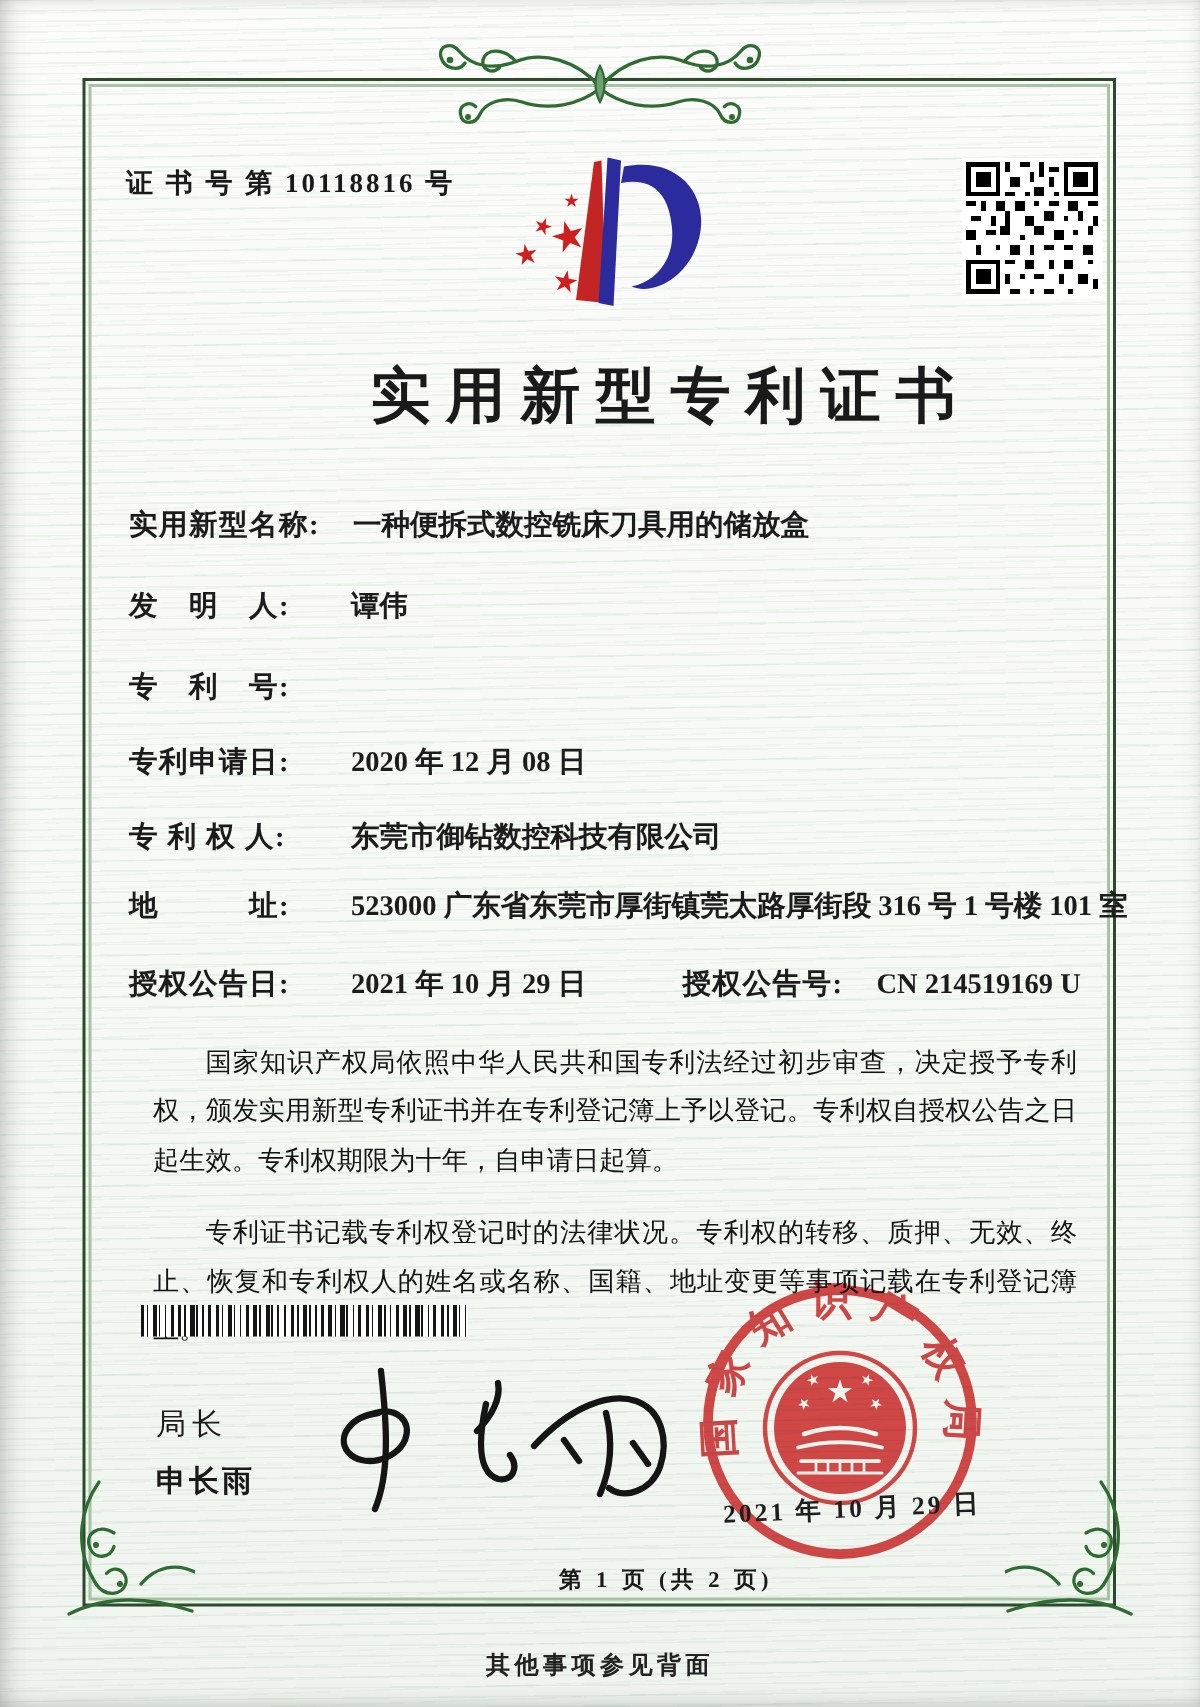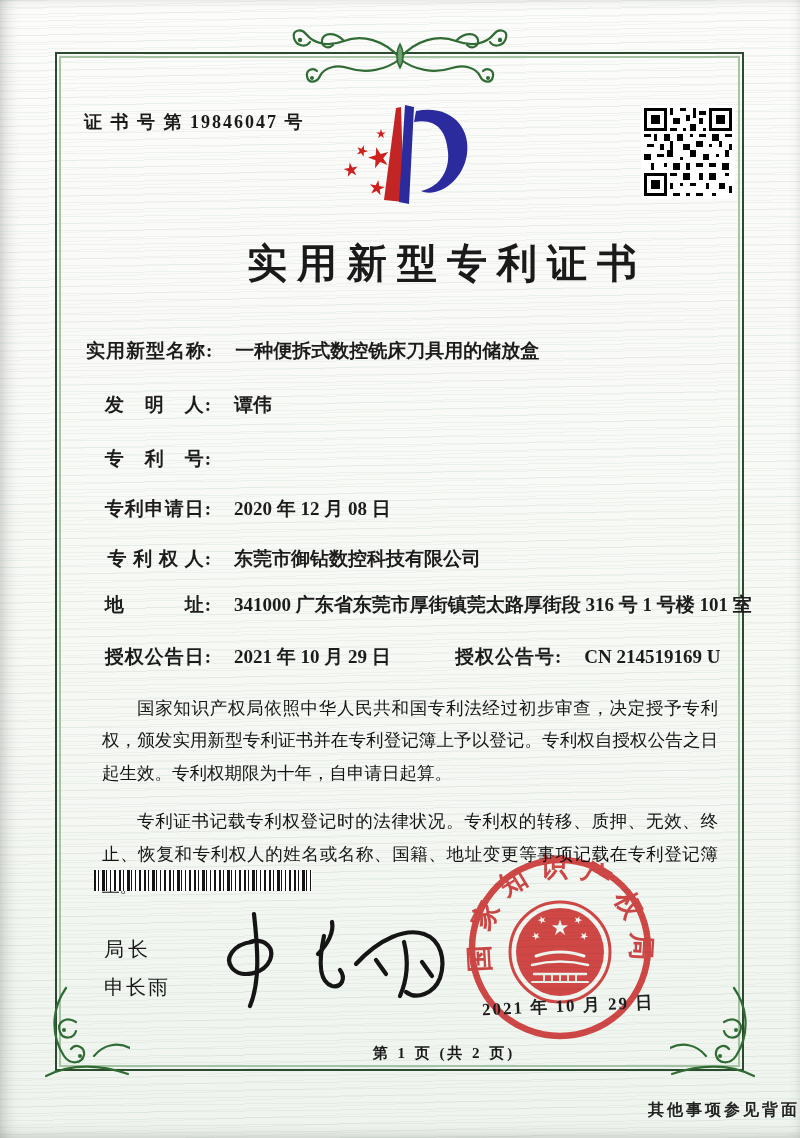--- a/index.html
+++ b/index.html
@@ -22,33 +22,33 @@
   }
   .frame { position:absolute; left:55px; top:52px; width:689px; height:1019px;
            border:2.5px solid #2c4b2e; }
   .frame-inner { position:absolute; inset:2px; border:2px solid #a6c4a4; }
   .abs { position:absolute; }
   .cert-no { left:84px; top:110px; font-size:18px; font-weight:600; letter-spacing:2px; }
   .title { left:0; top:236px; width:100%; text-align:center; font-size:40px;
            font-weight:700; letter-spacing:10px;margin-left:47px; }
   .frow { position:absolute; left:86px; display:flex; font-size:19px; font-weight:600;
           color:#1c1c1c; line-height:1.35; }
-  .frow .lbl { min-width:126px; flex:none; letter-spacing:1px; white-space:nowrap;text-align:right; }
+  .frow .lbl { min-width:126px; flex:none; letter-spacing:1px; white-space:nowrap; }
   .frow .val { margin-left:22px; }
   .frow .val.addr { max-width:538px; }
   .paras { left:86px; top:676px; width:648px; font-size:17.5px; line-height:1.85;
            text-align:justify; color:#141414; font-weight:500; }
   .paras p { margin:16px; text-indent:2em; }
   .signer-role { left:104px; top:936px; font-size:20px; font-weight:400; letter-spacing:4px; }
-  .signer-name { left:104px; top:974px; font-size:20px; font-weight:400; letter-spacing:2px; }
+  .signer-name { left:104px; top:974px; font-size:20px; font-weight:700; letter-spacing:2px; }
   .seal-date { left:482px; top:994px; width:190px; font-size:17px; font-weight:700;
                letter-spacing:2px; color:#1e1e1e; transform:rotate(-2.5deg); }
   .page-num { left:0; top:1044px; width:100%; text-align:center; font-size:15px;
               letter-spacing:3px; font-weight:600;margin-left:44px; }
-  .back-note { left:0; top:1100px; width:100%; text-align:right; font-size:16px;
+  .back-note { left:0; top:1100px; width:100%; text-align:center; font-size:16px;
                letter-spacing:3px; font-weight:600; color:#222; }
   .seal-wrap { left:460px; top:850px; width:200px; height:200px;
                mix-blend-mode:multiply; opacity:.95; }
   .barcode { left:94px; top:870px; width:218px; height:21px;
     background:repeating-linear-gradient(90deg,
       #151515 0 2px,  #fff 2px 4px,  #151515 4px 5px,  #fff 5px 8px,
       #151515 8px 11px,#fff 11px 12px,#151515 12px 13px,#fff 13px 16px,
       #151515 16px 17px,#fff 17px 20px,#151515 20px 22px,#fff 22px 25px); }
   .corner-right { transform:scaleX(-1); }
   svg { display:block; }
@@ -94,21 +94,21 @@
     <g fill="none" stroke="#2f6b33" stroke-width="2.2" stroke-linecap="round">
       <path d="M26 2 C 12 22 10 48 24 70 C 30 79 42 78 44 69 C 45 61 36 57 31 63"></path>
       <path d="M6 90 C 30 78 58 78 88 88"></path>
       <path d="M36 36 C 26 30 16 36 20 46 C 23 54 34 53 36 45"></path>
       <path d="M54 70 C 64 58 78 56 90 62"></path>
       <circle cx="40" cy="70" r="2" fill="#2f6b33" stroke="none"></circle>
       <circle cx="24" cy="44" r="2" fill="#2f6b33" stroke="none"></circle>
     </g>
   </svg>
 
-  <div class="abs cert-no">证 书 号 第 19846047 号</div>
+  <div class="abs cert-no">证 书 号 第 10118816 号</div>
 
   <svg class="abs" style="left:333px;top:94px" width="172" height="142" viewBox="0 0 172 142">
     <polygon points="63,14 68,13 71,108 51,106" fill="#c32424"></polygon>
     <polygon points="72,11 81,13 76,110 66,108" fill="#2b2b9d"></polygon>
     <path d="M83 17 C 118 10 138 34 134 60 C 130 88 104 104 88 97
              C 104 94 117 79 115 58 C 113 35 102 24 81 28 Z" fill="#2b2b9d"></path>
     <g style="color:#cf1f1f">
       <use href="#star5" transform="translate(46,64) rotate(-15) scale(11)"></use>
       <use href="#star5" transform="translate(44,94) rotate(10) scale(8)"></use>
       <use href="#star5" transform="translate(29,57) rotate(20) scale(6)"></use>
@@ -205,21 +205,21 @@
   <div class="frow" style="top:496px">
     <span class="lbl">专利申请日:</span>
     <span class="val">2020 年 12 月 08 日</span>
   </div>
   <div class="frow" style="top:546px">
     <span class="lbl">专 利 权 人:</span>
     <span class="val">东莞市御钻数控科技有限公司</span>
   </div>
   <div class="frow" style="top:592px">
     <span class="lbl">地　　　址:</span>
-    <span class="val addr">341000 广东省东莞市厚街镇莞太路厚街段 316 号 1 号楼 101 室</span>
+    <span class="val addr">523000 广东省东莞市厚街镇莞太路厚街段 316 号 1 号楼 101 室</span>
   </div>
   <div class="frow" style="top:644px">
     <span class="lbl">授权公告日:</span>
     <span class="val">2021 年 10 月 29 日</span>
   </div>
   <div class="frow" style="top:644px;left:455px">
     <span class="lbl" style="min-width:auto">授权公告号:</span>
     <span class="val">CN 214519169 U</span>
   </div>
 

